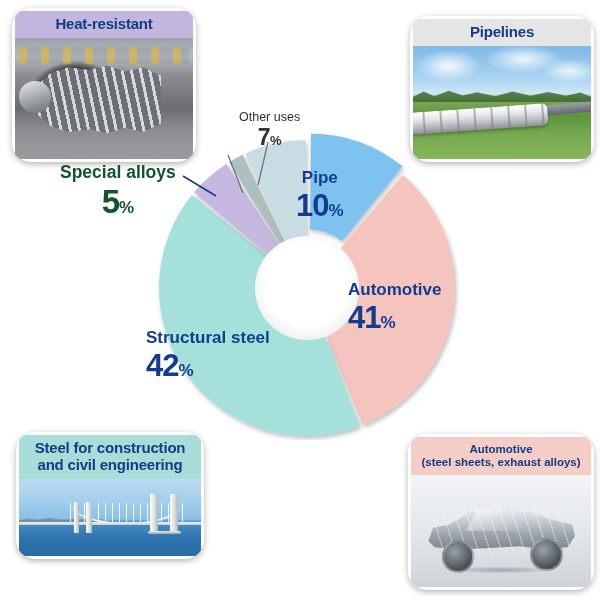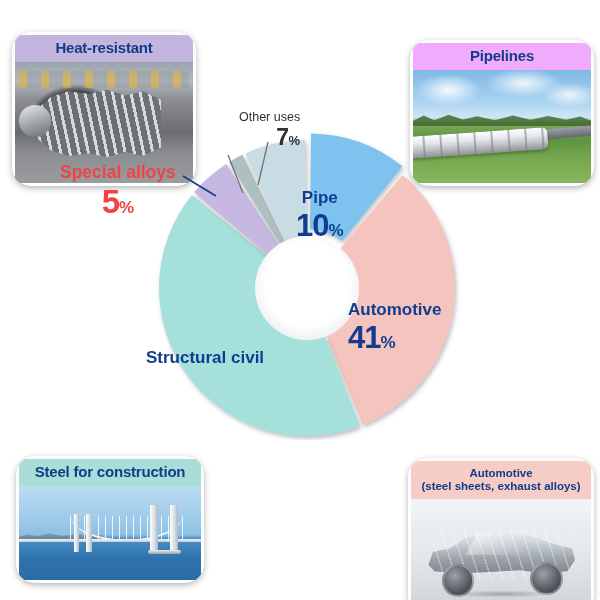--- a/index.html
+++ b/index.html
@@ -14,21 +14,20 @@
   .stage{position:absolute;left:0;top:0;width:600px;height:600px;}
 
   
   .panel{
     position:absolute;
     background:#ffffff;
     border-radius:19px;
     box-shadow:0 2px 6px rgba(0,0,0,.30);
     overflow:hidden;
     padding:3px;
-    margin-top:24px;
   }
   .panel .hdr{
     font-size:15px;
     font-weight:bold;
     color:#123c86;
     text-align:center;
     line-height:1.12;
     padding:5px 4px 5px 4px;
     letter-spacing:-0.2px;
   }
@@ -175,35 +174,35 @@
   .donut-wrap{position:absolute;left:152px;top:130px;width:310px;height:310px;}
   .donut-svg{position:absolute;left:0;top:0;}
 
   
   .lab{position:absolute;color:#113d8f;font-weight:bold;white-space:nowrap;}
   .lab .name{display:block;}
   .lab .pct{display:block;}
   .lab .pct b{font-size:31px;letter-spacing:-1px;font-weight:bold;}
   .lab .pct i{font-size:17px;font-style:normal;font-weight:bold;}
 
-  .lab-inner .name{font-size:17px;margin-top:20px;}
-  .lab-outer{color:#ef4444;}
+  .lab-inner .name{font-size:17px;}
+  .lab-outer{color:#14532d;}
   .lab-small{color:#2e3033;font-weight:normal;}
   .lab-small .name{font-size:12.5px;}
   .lab-small .pct b{font-size:23px;color:#2e3033;letter-spacing:-0.5px;}
   .lab-small .pct i{font-size:13px;color:#2e3033;}
 
   #lab-pipe{left:296px;top:168px;text-align:center;}
   #lab-auto{left:348px;top:280px;text-align:left;}
   #lab-struct{left:146px;top:328px;text-align:left;}
   #lab-special{left:60px;top:162px;text-align:center;}
   #lab-special .name{font-size:17.5px;}
   #lab-special .pct b{font-size:33px;}
   #lab-oxides{left:203px;top:128px;text-align:center;}
-  #lab-other{left:239px;top:110px;text-align:right;}
+  #lab-other{left:239px;top:110px;text-align:center;}
 
   .leader{position:absolute;}
 </style>
 </head>
 <body>
 
 <div class="stage">
 
   <div class="panel" id="panel-tl" style="left:12px;top:8px;width:178px;height:148px;">
     <div class="panel-inner">
@@ -212,36 +211,37 @@
       </div>
       <div class="photo ph-turbine">
         <div class="turb-blades"></div>
         <div class="turb-hub"></div>
       </div>
     </div>
   </div>
 
   <div class="panel" id="panel-tr" style="left:410px;top:16px;width:178px;height:140px;">
     <div class="panel-inner">
-      <div class="hdr" id="hdr-tr" style="background: #f0abfc;">
+      <div class="hdr" id="hdr-tr" style="background: #e5e5e5;">
         <span>Pipelines</span>
       </div>
       <div class="photo ph-pipe">
         <div class="clouds"></div>
         <div class="treeline"></div>
         <div class="pipe2"></div>
         <div class="pipe"></div>
       </div>
     </div>
   </div>
 
   <div class="panel" id="panel-bl" style="left:16px;top:432px;width:182px;height:121px;">
     <div class="panel-inner">
       <div class="hdr" id="hdr-bl" style="background: rgb(168, 221, 216);">
         <span>Steel for construction</span><br>
+        <span>and civil engineering</span>
       </div>
       <div class="photo ph-bridge">
         <div class="hills"></div>
         <div class="cable"></div>
         <div class="hangers"></div>
         <div class="deck"></div>
         <div class="tower1"></div>
         <div class="tower1b"></div>
         <div class="tower2"></div>
         <div class="tower2b"></div>
@@ -302,21 +302,22 @@
     <span class="name">Pipe</span>
     <span class="pct"><b>10</b><i>%</i></span>
   </div>
 
   <div class="lab lab-inner" id="lab-auto">
     <span class="name">Automotive</span>
     <span class="pct"><b>41</b><i>%</i></span>
   </div>
 
   <div class="lab lab-inner" id="lab-struct">
-    <span class="name">Structural civil</span>
+    <span class="name">Structural steel</span>
+    <span class="pct"><b>42</b><i>%</i></span>
   </div>
 
   <div class="lab lab-outer" id="lab-special">
     <span class="name">Special alloys</span>
     <span class="pct"><b>5</b><i>%</i></span>
   </div>
 
 
   <div class="lab lab-small" id="lab-other">
     <span class="name">Other uses</span>

